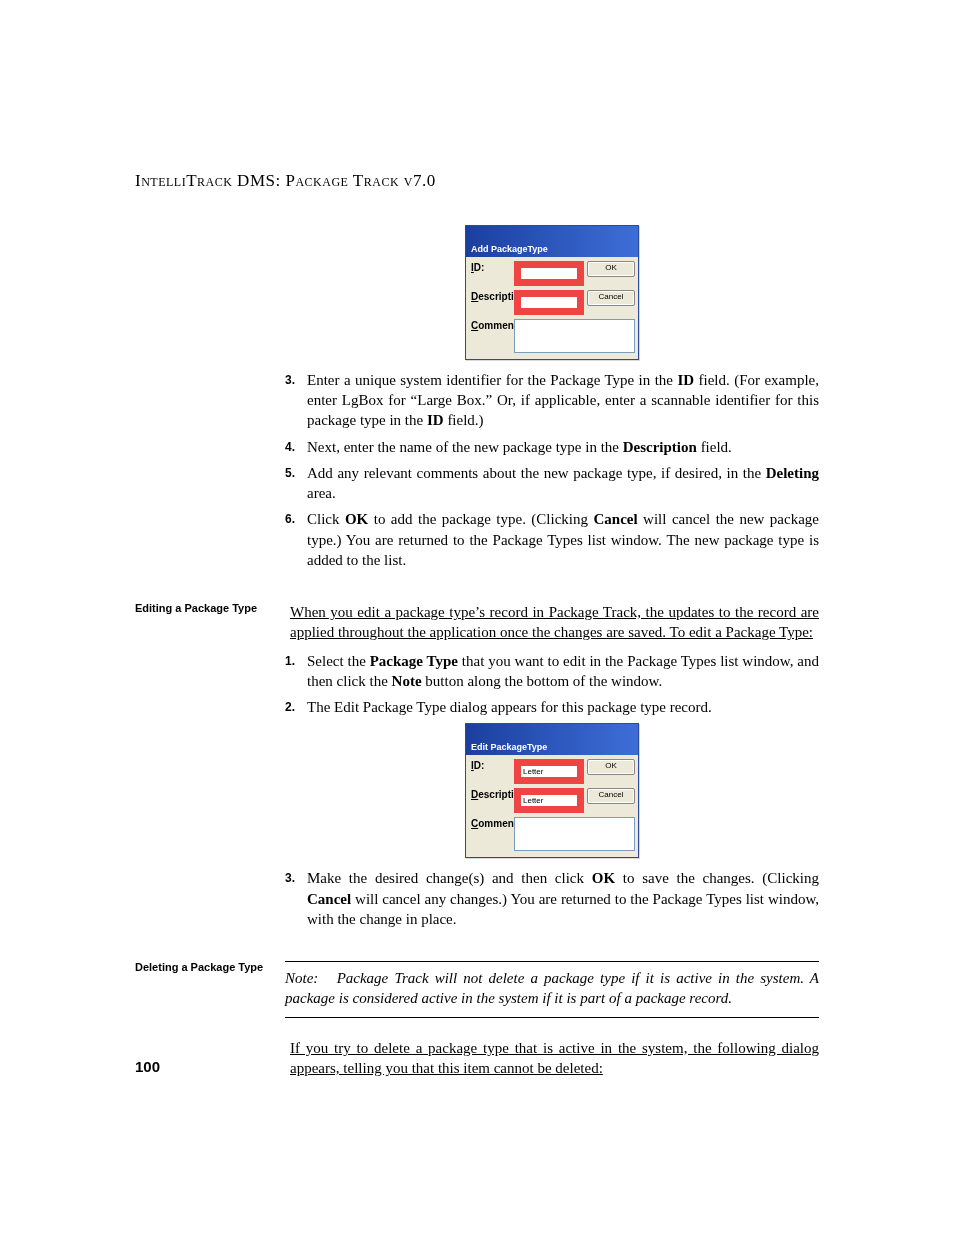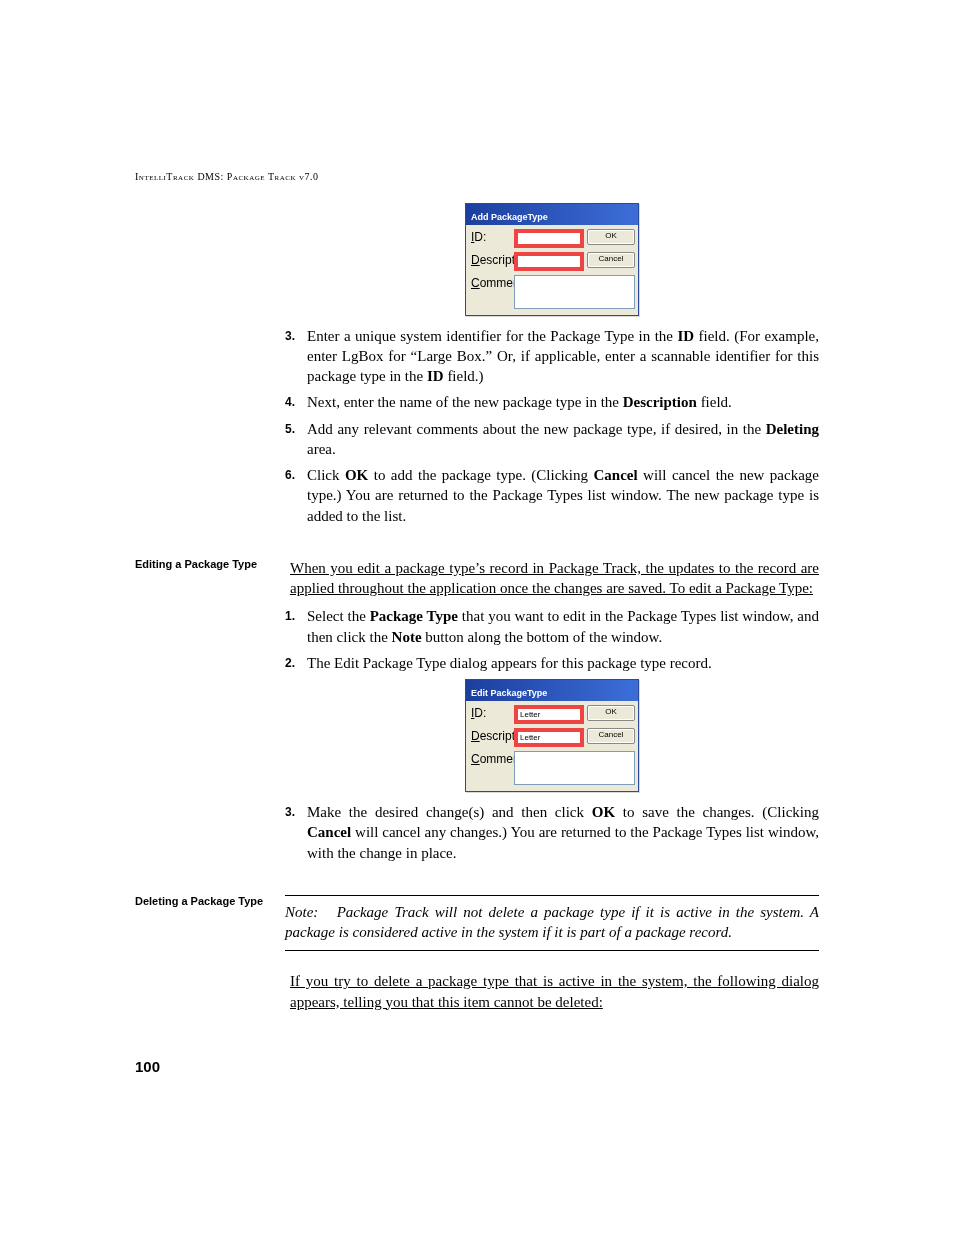--- a/index.html
+++ b/index.html
@@ -11,23 +11,23 @@
     color: #000;
     width: 954px;
     height: 1235px;
     position: relative;
   }
   .page {
     padding: 170px 135px 50px 135px;
     box-sizing: border-box;
   }
   .header-block {
-    font-size: 10px;
-    line-height: 1.35;
-    margin-bottom: 15px;
+    font-size: 17px;
+    line-height: 1.35;
+    margin-bottom: 28px;
   }
   .header-line1 {
     font-variant: small-caps;
     letter-spacing: 0.5px;
   }
   .layout-row {
     display: flex;
     align-items: flex-start;
   }
   .side-col {
@@ -85,41 +85,42 @@
     border: 1px solid #2a4aa0;
     background: #ece9d8;
     font-family: Tahoma, Arial, sans-serif;
     font-size: 9px;
     box-shadow: 1px 1px 0 rgba(0,0,0,0.15);
   }
   .win-title {
     background: linear-gradient(to right, #1b3f9e, #3d6ed8);
     color: #fff;
     font-weight: bold;
-    padding: 8px 5px 3px 5px;
+    padding: 18px 5px 3px 5px;
     font-size: 9px;
   }
   .win-body {
     padding: 4px 5px 6px 5px;
     display: grid;
     grid-template-columns: 40px 70px 48px;
     column-gap: 3px;
     row-gap: 4px;
     align-items: start;
   }
   .win-label {
-    font-size: 12px;
+    font-size: 10px;
     color: #000;
     padding-top: 1px;
+    font-weight: bold;
   }
   .win-label u { text-decoration: underline; }
   .win-input {
     height: 11px;
     background: #fff;
-    border: 4px solid #ef4444;
+    border: 7px solid #ef4444;
     font-size: 8px;
     padding: 0 2px;
     line-height: 11px;
     overflow: hidden;
   }
   .win-textarea {
     height: 32px;
     background: #fff;
     border: 1px solid #7f9db9;
     grid-column: 2 / span 2;

